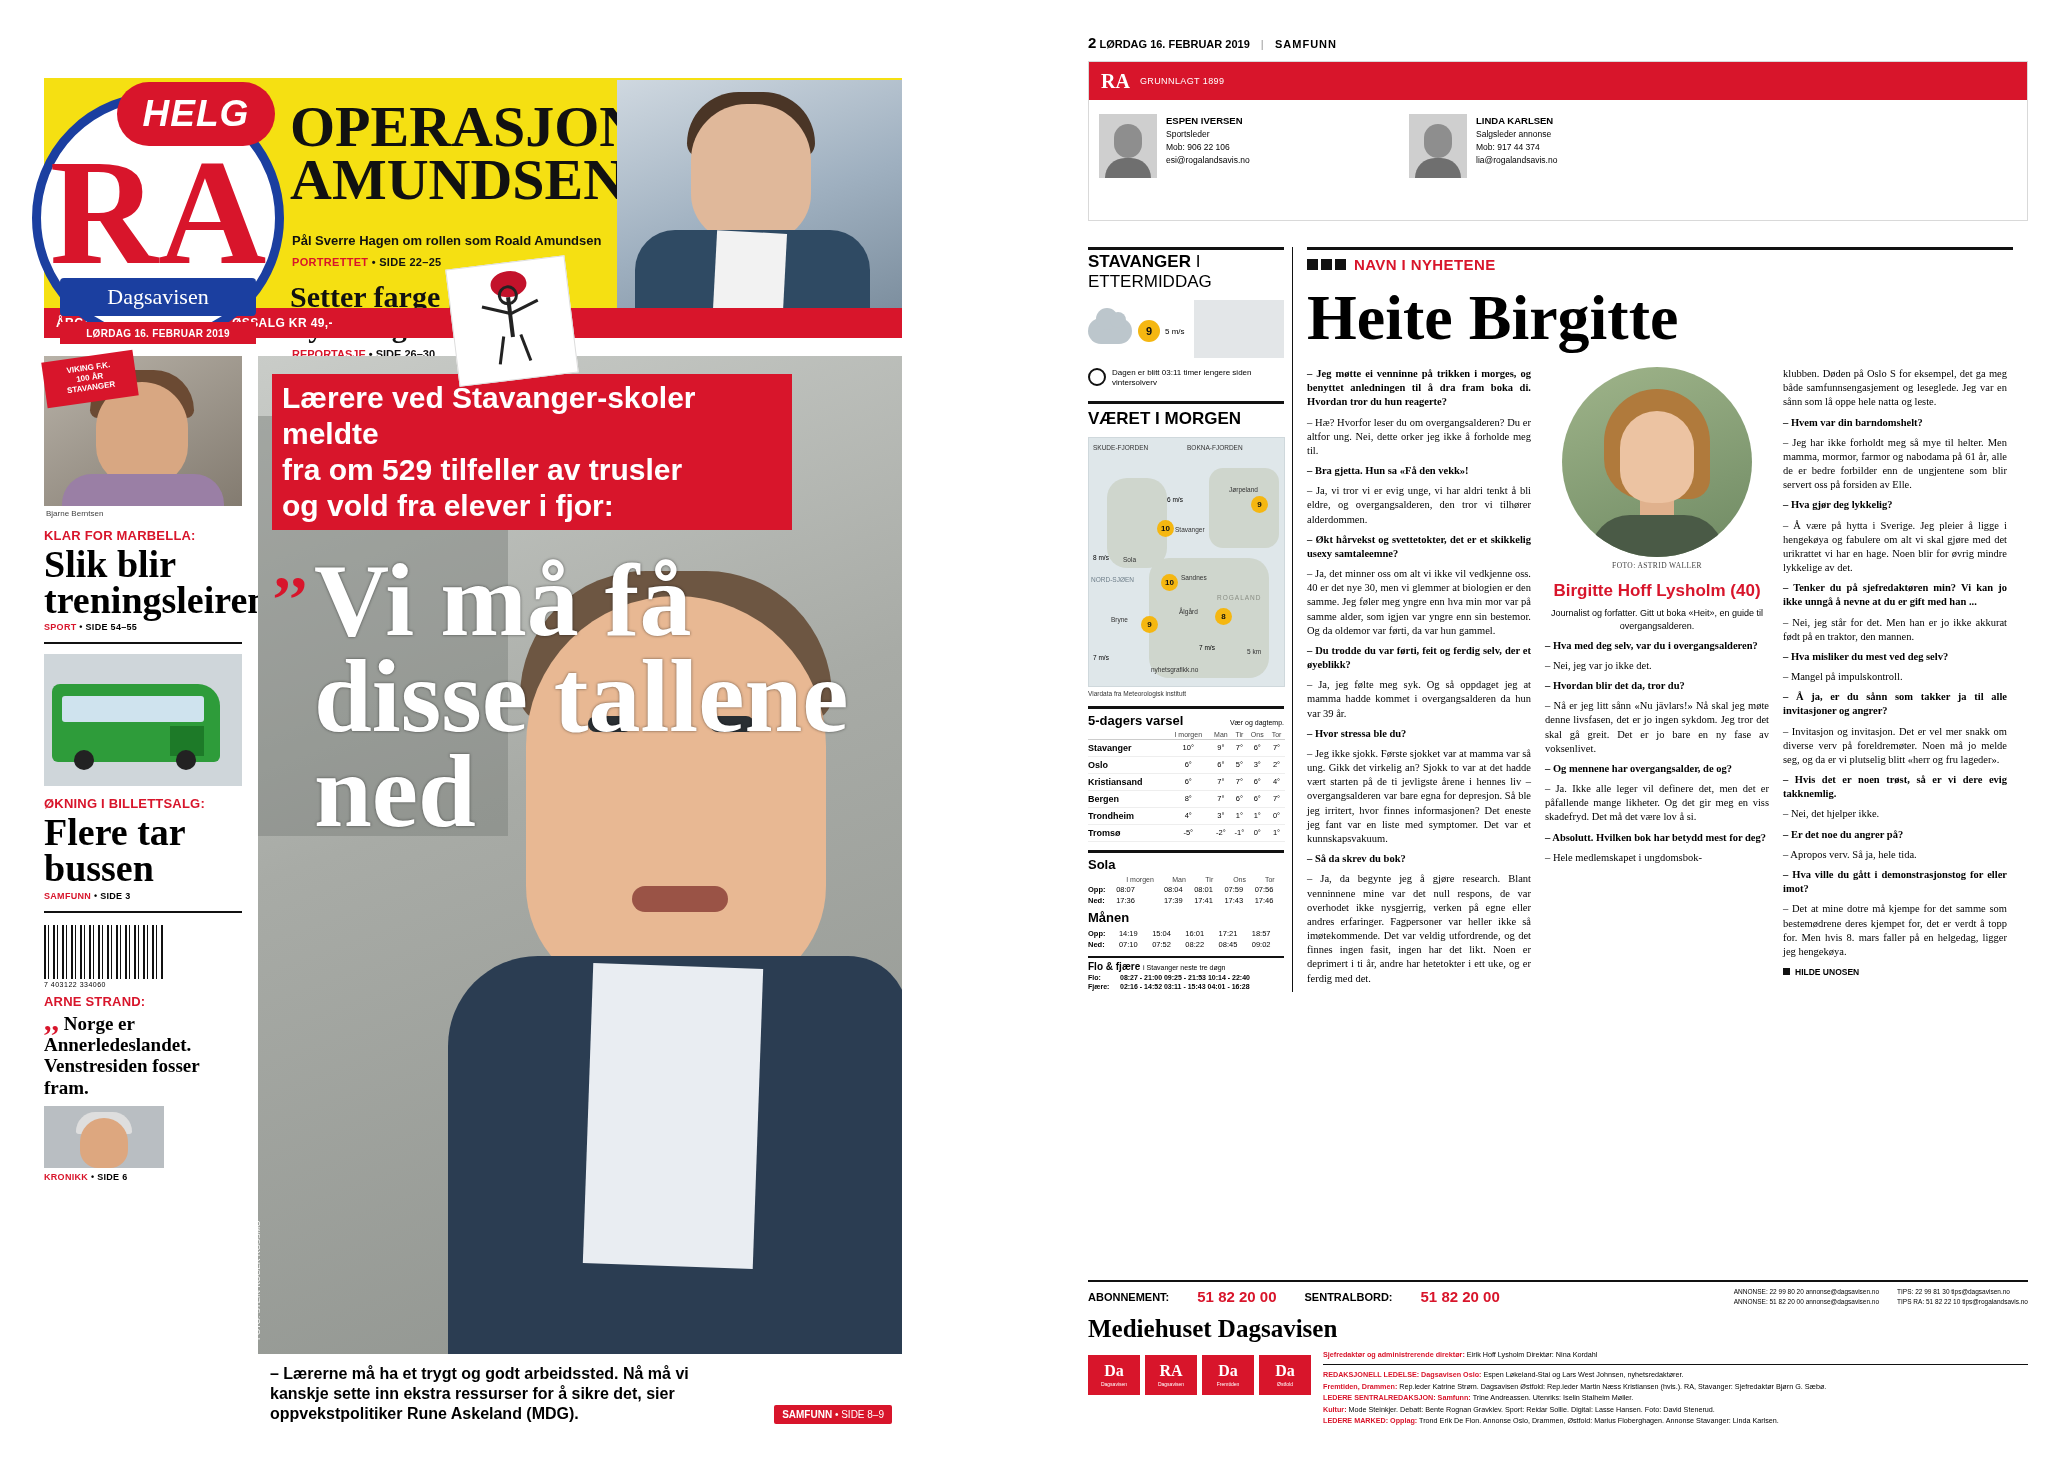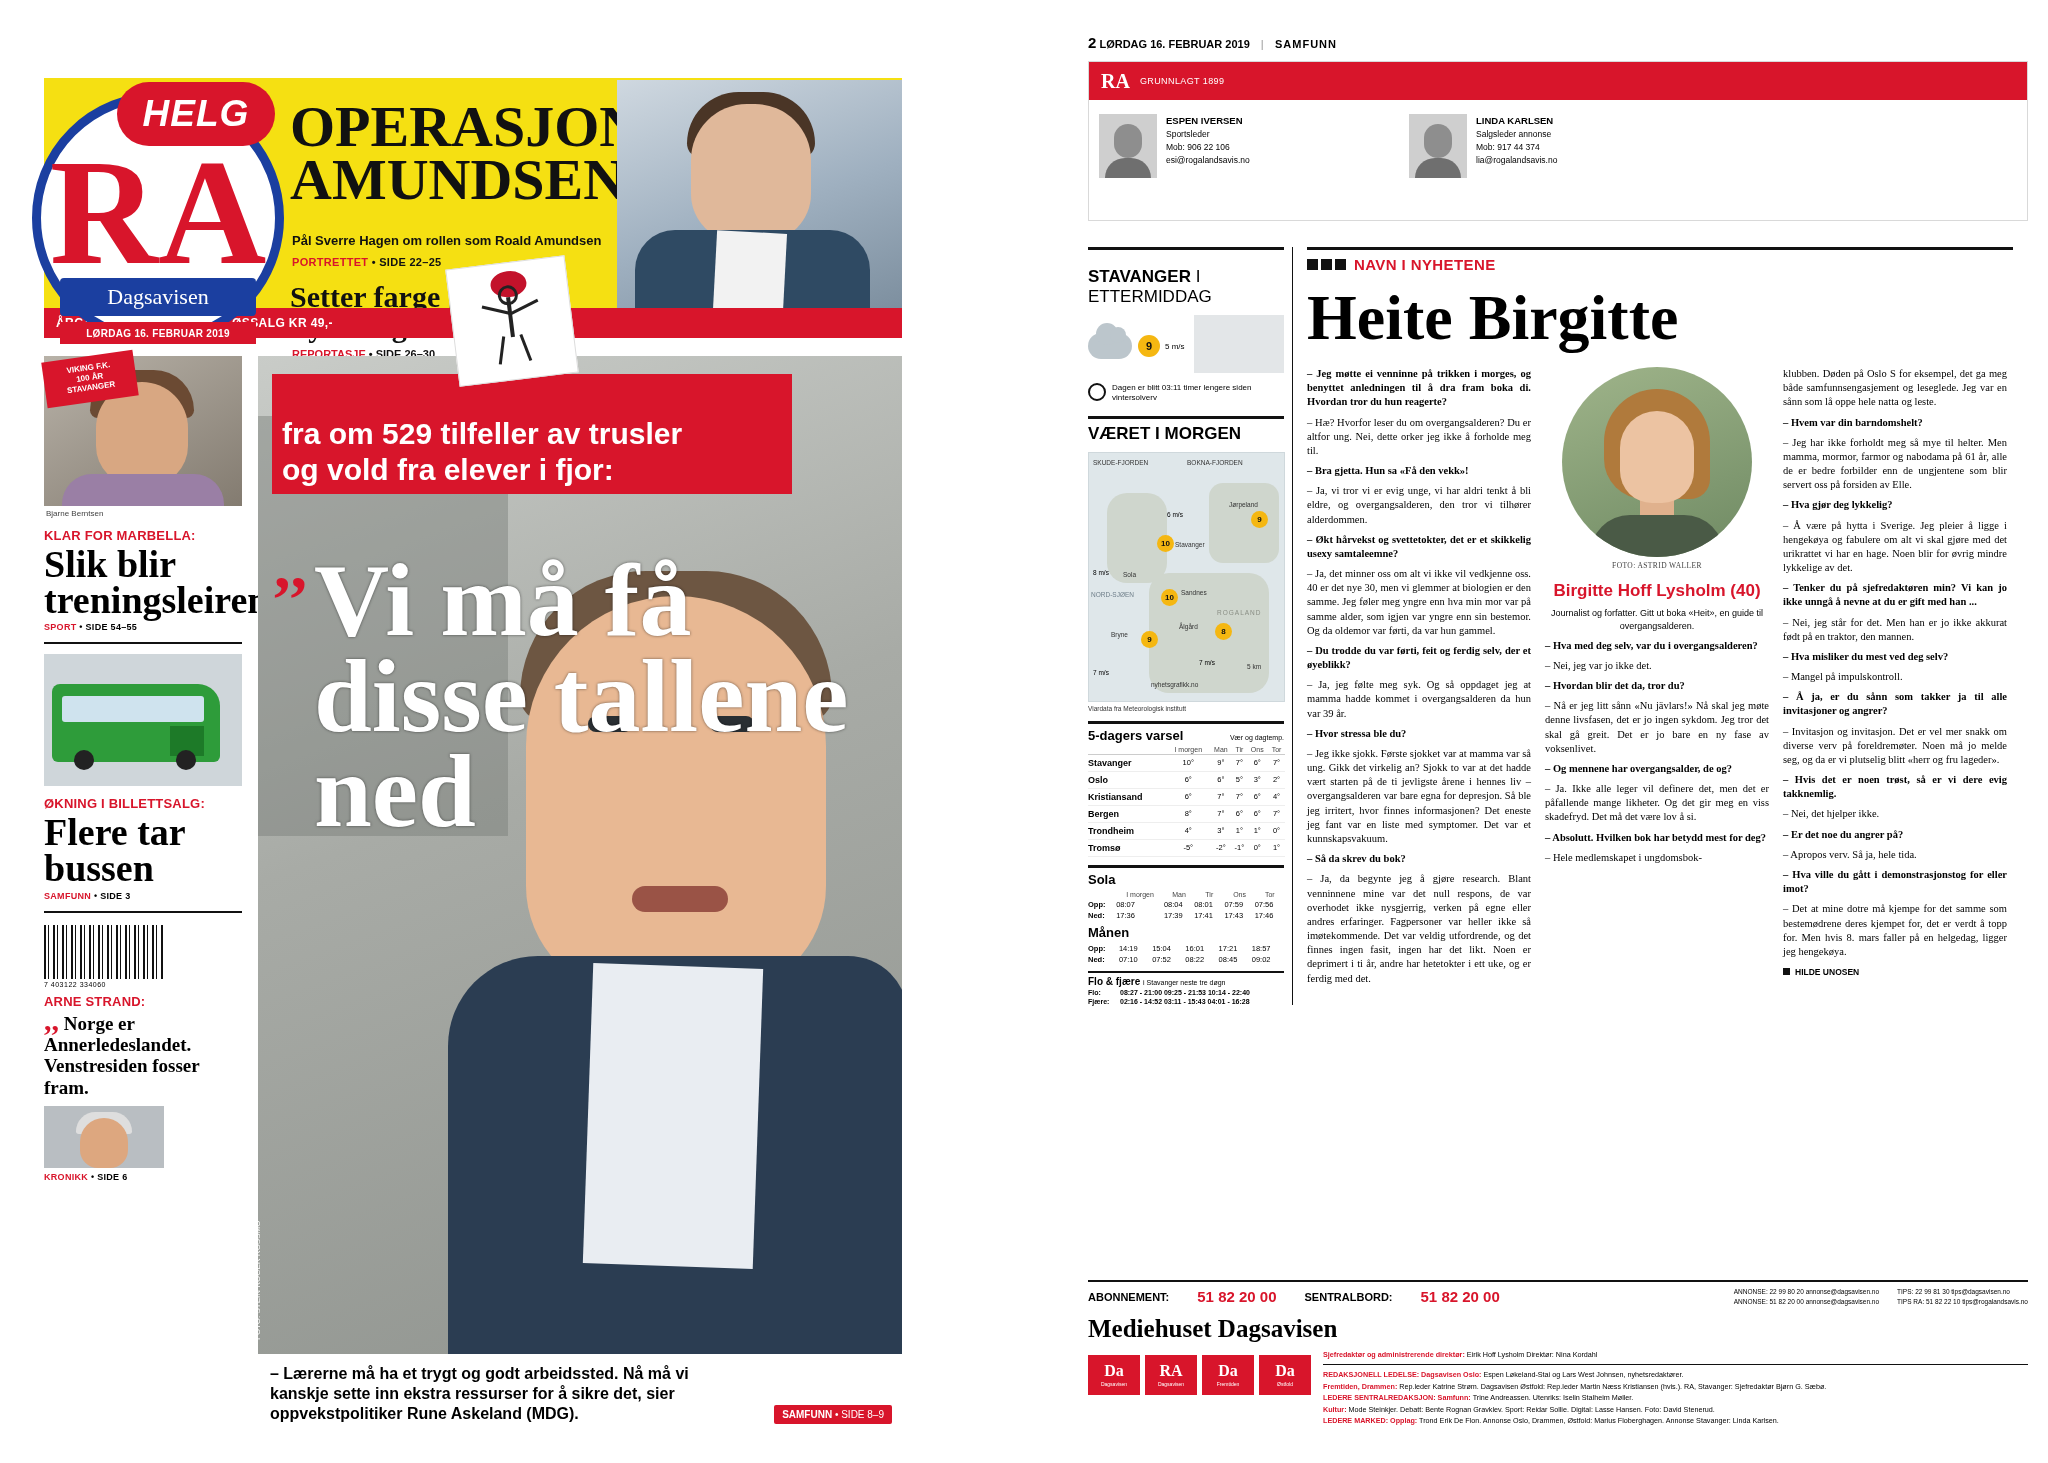--- a/index.html
+++ b/index.html
@@ -181,21 +181,21 @@
   .staff-row { display:flex; padding:14px 10px 0 10px; }
   .staff { display:flex; width:310px; }
   .staff .ph { width:58px; height:64px; background:#cfcfcf; position:relative; overflow:hidden; }
   .staff .ph .hd { position:absolute; left:15px; top:10px; width:28px; height:34px; background:#8e8e8e; border-radius:14px; }
   .staff .ph .bd { position:absolute; left:6px; top:44px; width:46px; height:26px; background:#6f6f6f; border-radius:20px 20px 0 0; }
   .staff .info { margin-left:9px; font-size:8.5px; line-height:1.5; }
   .staff .info .nm { font-weight:bold; font-size:9.5px; }
 
   .p2-cols { display:flex; margin-top:26px; }
   .weather-col { width:205px; padding-right:8px; border-right:1px solid #111; }
-  .w-head { border-top:3px solid #111; padding-top:17px; font-size:17px; font-weight:bold; }
+  .w-head { border-top:3px solid #111; padding-top:2px; font-size:17px; font-weight:bold; }
   .w-head .light { font-weight:normal; }
   .w-now { display:flex; align-items:center; margin-top:8px; position:relative; height:62px; }
   .cloud { width:44px; height:26px; background:#bcc6cc; border-radius:14px; position:relative; }
   .cloud:before { content:""; position:absolute; left:8px; top:-10px; width:22px; height:22px; background:#bcc6cc; border-radius:50%; }
   .cloud:after { content:""; position:absolute; left:22px; top:-6px; width:16px; height:16px; background:#bcc6cc; border-radius:50%; }
   .temp-badge { width:22px; height:22px; border-radius:50%; background:#f5b711; color:#111; font-size:11px; font-weight:bold; display:flex; align-items:center; justify-content:center; margin-left:6px; }
   .wind { font-size:8px; margin-left:5px; }
   .skyline { position:absolute; right:0; top:0; width:90px; height:58px; background:#e3e6e8; }
   .sun-row { display:flex; align-items:flex-start; margin-top:6px; font-size:8px; line-height:1.3; }
   .sun-ic { width:18px; height:18px; border:2px solid #111; border-radius:50%; margin-right:6px; flex:none; }
@@ -357,21 +357,21 @@
         <div class="ms-hair"></div>
         <div class="ms-face"></div>
         <div class="ms-eye1"></div>
         <div class="ms-eye2"></div>
         <div class="ms-mouth"></div>
         <div class="ms-suit"></div>
         <div class="ms-shirt"></div>
       </div>
 
       <div class="ms-kicker">
-        <br>
+        <span>Lærere ved Stavanger-skoler meldte</span><br>
         <span>fra om 529 tilfeller av trusler</span><br>
         <span>og vold fra elever i fjor:</span>
       </div>
 
       <div class="ms-quote">,,</div>
       <div class="ms-head">Vi må få disse tallene ned</div>
       <div class="ms-credit">FOTO: STEIN ROGER ROSSMO</div>
 
       <div class="ms-caption">
         <p>– Lærerne må ha et trygt og godt arbeidssted. Nå må vi kanskje sette inn ekstra ressurser for å sikre det, sier oppvekstpolitiker Rune Askeland (MDG).</p>

